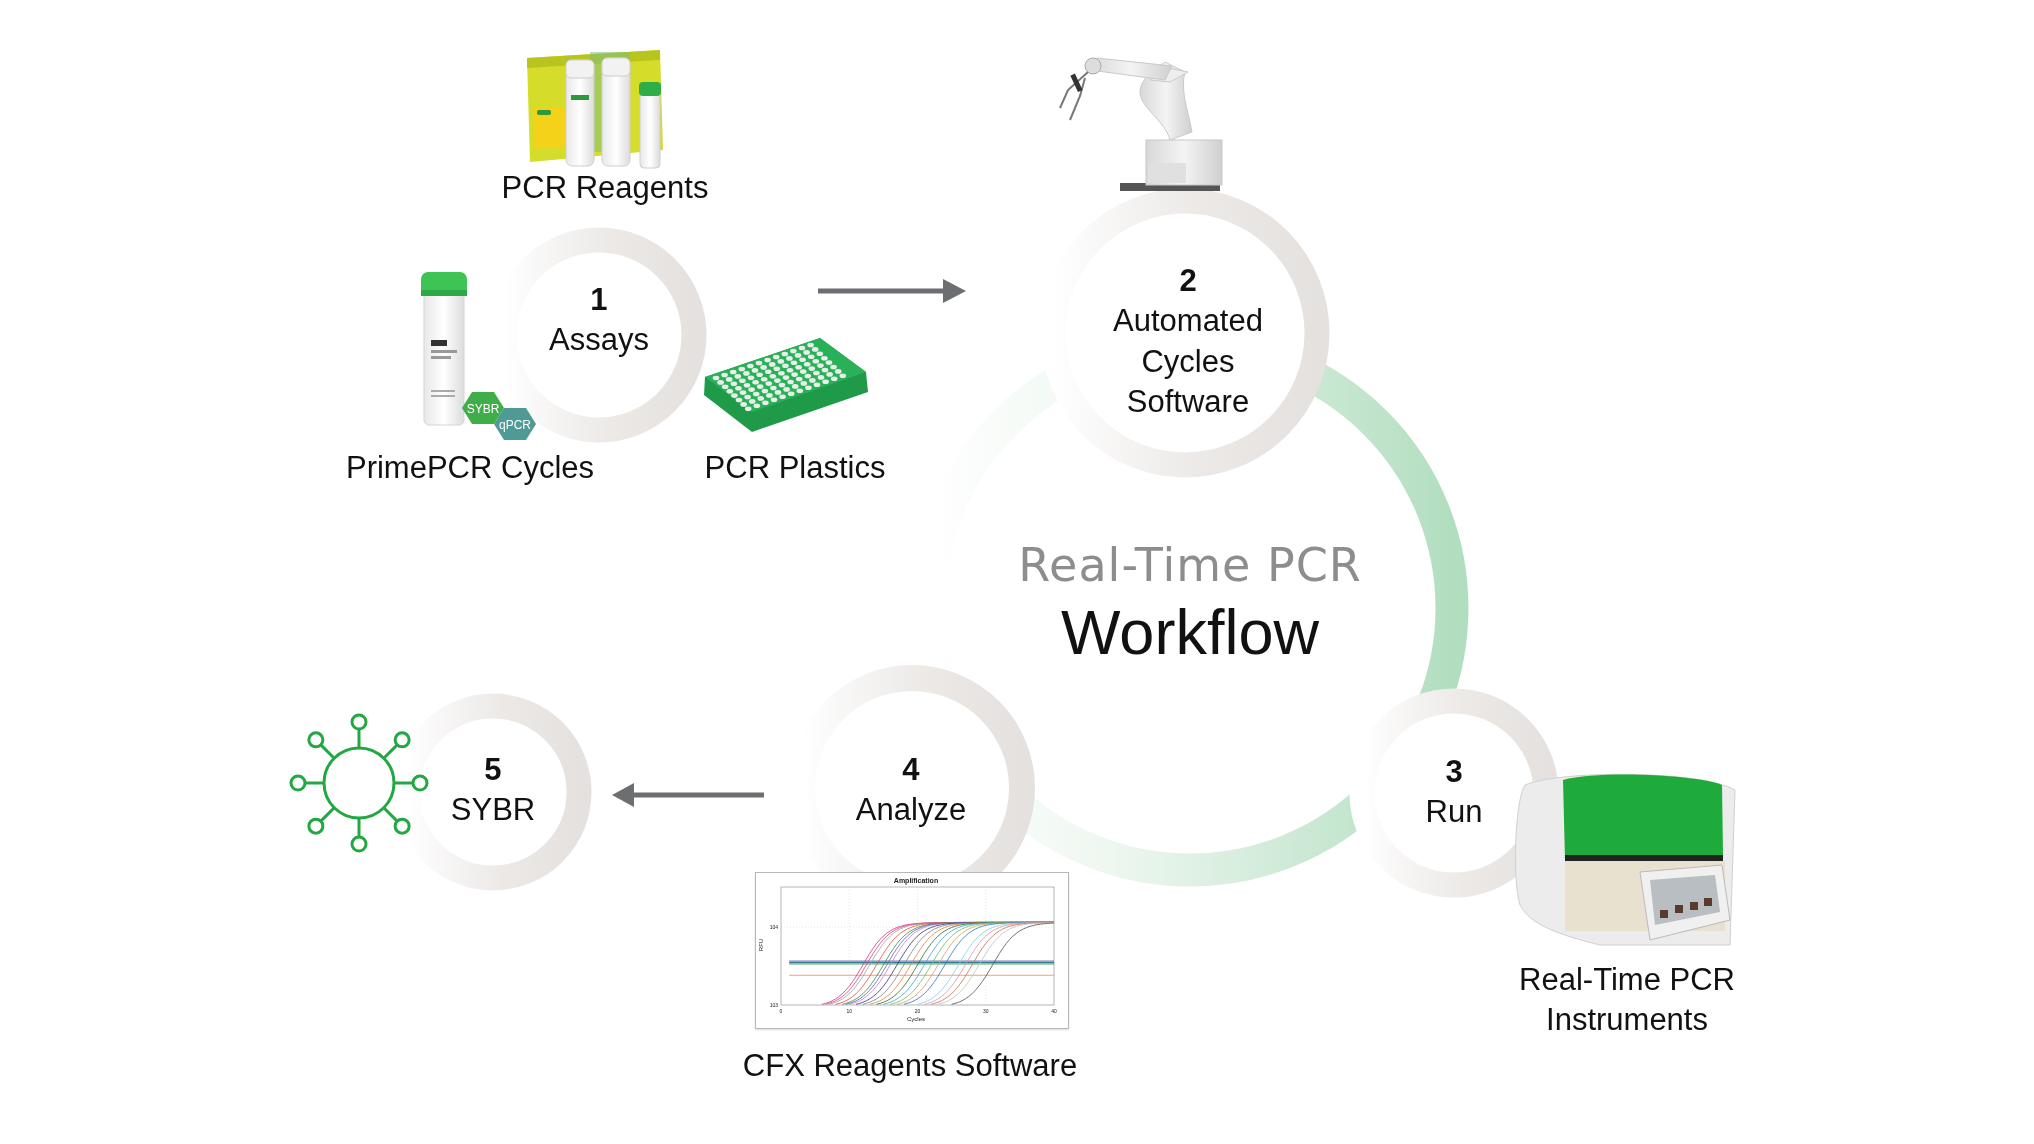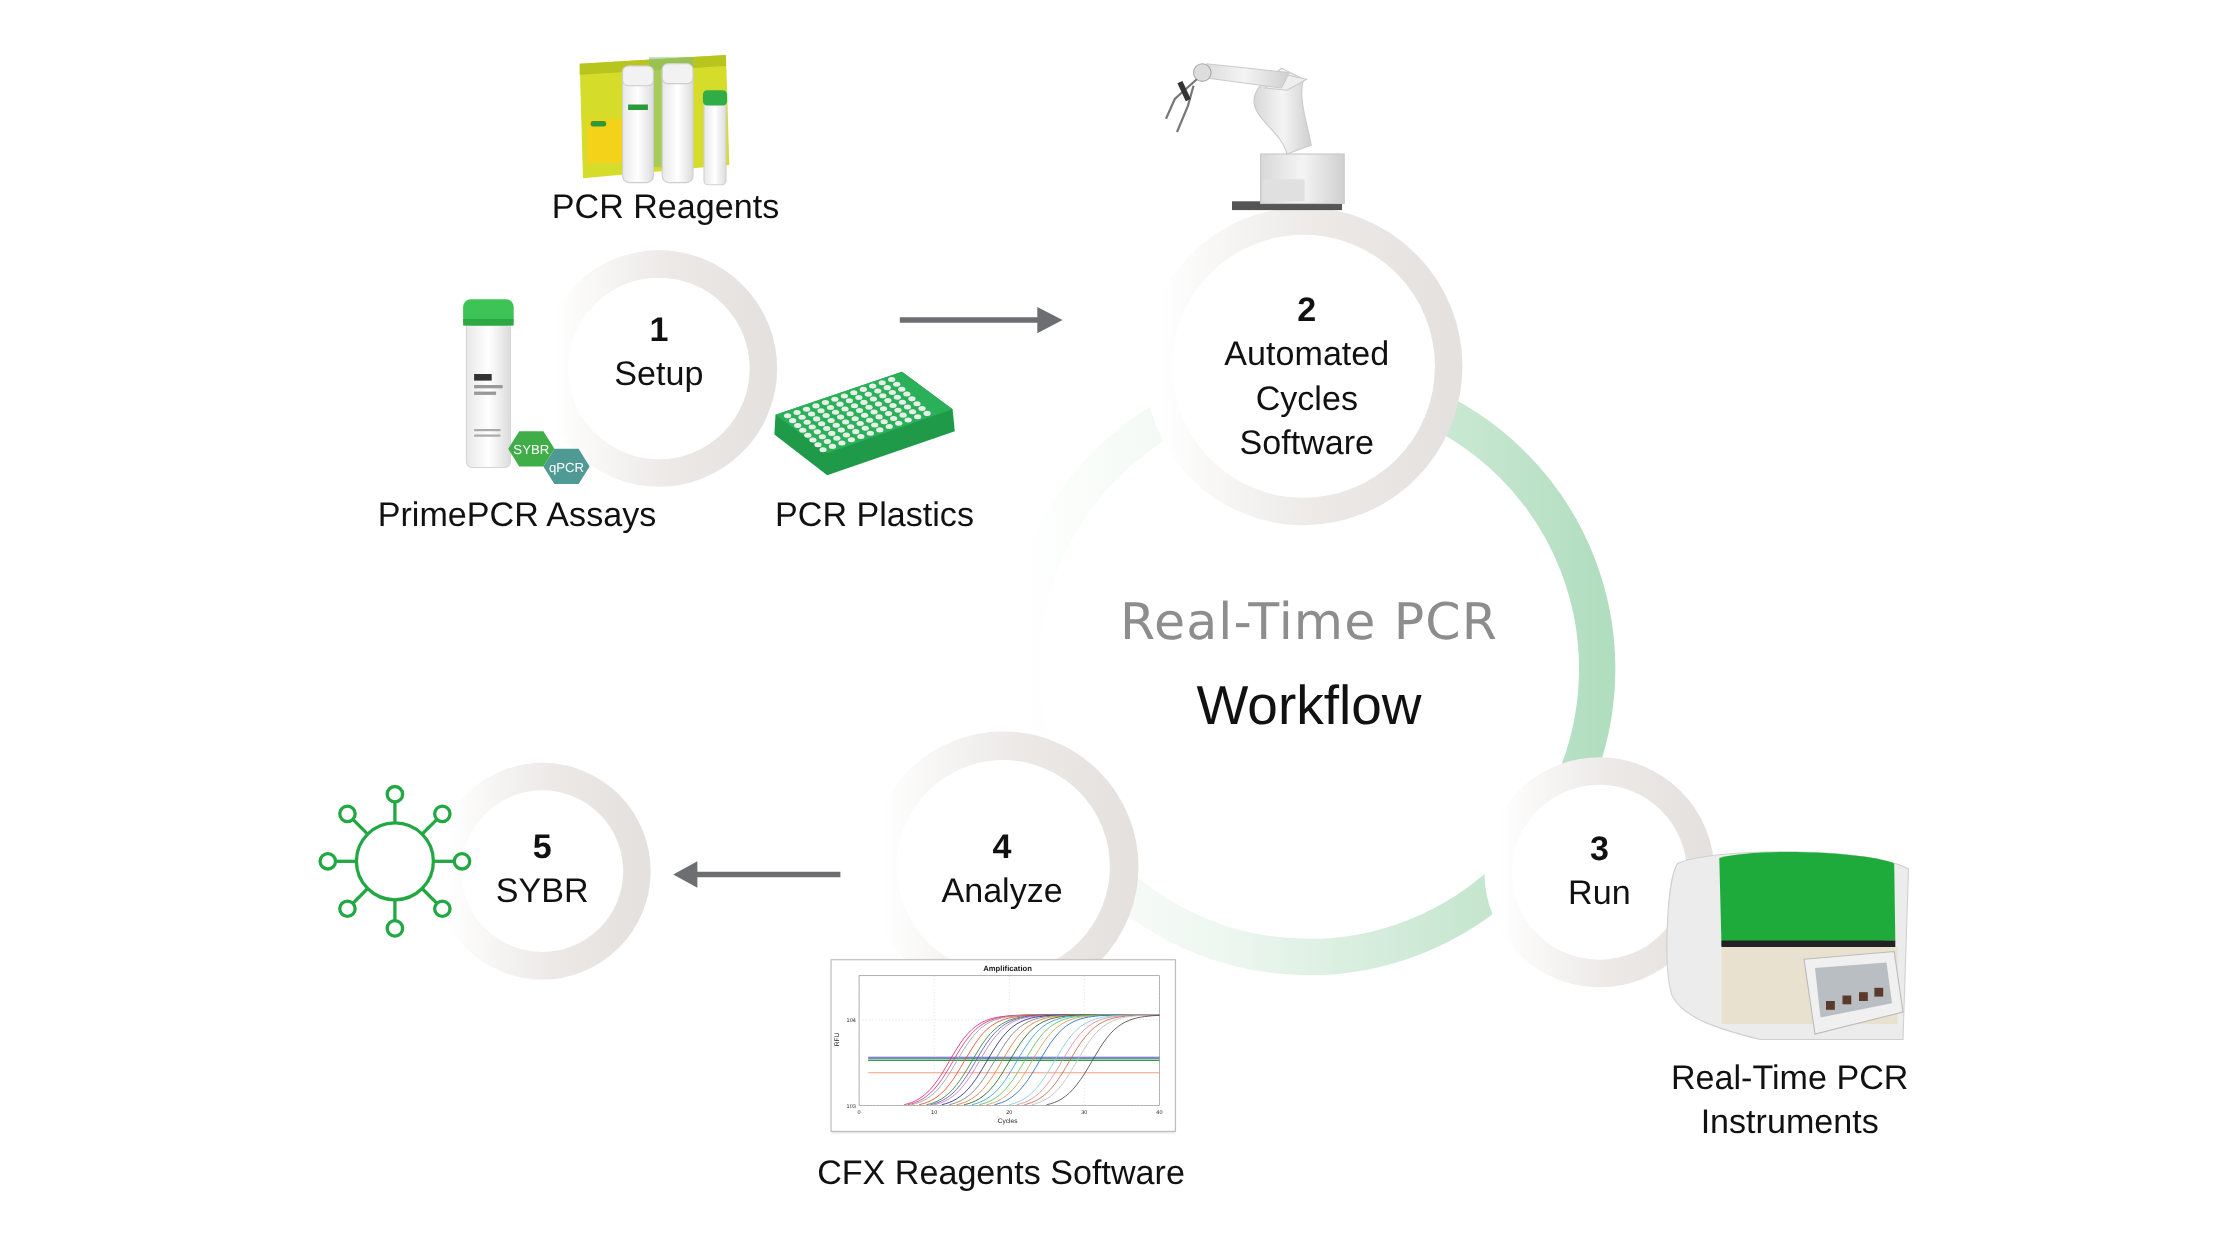--- a/index.html
+++ b/index.html
@@ -5,21 +5,21 @@
   html, body { margin:0; padding:0; background:#ffffff; }
   body { width:2034px; height:1144px; position:relative; overflow:hidden;
          font-family:"Liberation Sans", "DejaVu Sans", sans-serif; color:#111; }
   svg.stage { position:absolute; left:0; top:0; }
   .step-text { position:absolute; text-align:center; transform:translate(-50%,-50%); line-height:1.3; }
   .step-num { font-weight:bold; font-size:31px; display:block; }
   .step-lbl { font-size:31px; display:block; }
   .caption { position:absolute; font-size:31px; text-align:center; transform:translateX(-50%); white-space:nowrap; line-height:1.3; }
   .center-title { position:absolute; left:1190px; top:538px; transform:translateX(-50%); text-align:center; white-space:nowrap; }
   .center-sub { display:block; font-size:46px; font-weight:300; color:#7a7a7a; letter-spacing:1px; font-family:"DejaVu Sans", sans-serif; font-weight:normal; -webkit-text-stroke:0; opacity:0.85; }
-  .center-main { display:block; font-size:50px; color:#111; margin-top:20px; }
+  .center-main { display:block; font-size:63px; color:#111; margin-top:4px; }
   .chart-box { position:absolute; left:755px; top:872px; width:312px; height:155px; background:#fff; border:1px solid #b8b8b8; box-shadow:0 1px 2px rgba(0,0,0,0.15); }
 </style>
 </head>
 <body>
 
 <svg class="stage" width="2034" height="1144" viewBox="0 0 2034 1144">
   <defs>
     <linearGradient id="greenGrad" x1="0" y1="0" x2="1" y2="0">
       <stop offset="0" stop-color="#ffffff"></stop>
       <stop offset="0.35" stop-color="#eef7f0"></stop>
@@ -243,21 +243,21 @@
     </g>
 </svg>
 
 <div class="center-title">
   <span class="center-sub">Real-Time PCR</span>
   <span class="center-main">Workflow</span>
 </div>
 
 <div class="step-text" style="left:599px; top:320px;">
   <span class="step-num">1</span>
-  <span class="step-lbl">Setup</span>
+  <span class="step-lbl">Assays</span>
 </div>
 <div class="step-text" style="left:1188px; top:342px;">
   <span class="step-num">2</span>
   <span class="step-lbl">Automated</span>
   <span class="step-lbl">Cycles</span>
   <span class="step-lbl">Software</span>
 </div>
 <div class="step-text" style="left:1454px; top:792px;">
   <span class="step-num">3</span>
   <span class="step-lbl">Run</span>
@@ -265,21 +265,21 @@
 <div class="step-text" style="left:911px; top:790px;">
   <span class="step-num">4</span>
   <span class="step-lbl">Analyze</span>
 </div>
 <div class="step-text" style="left:493px; top:790px;">
   <span class="step-num">5</span>
   <span class="step-lbl">SYBR</span>
 </div>
 
 <div class="caption" style="left:605px; top:168px;text-align:center;">PCR Reagents</div>
-<div class="caption" style="left:470px; top:448px;">PrimePCR Assays</div>
+<div class="caption" style="left:470px; top:448px;">PrimePCR Cycles</div>
 <div class="caption" style="left:795px; top:448px;">PCR Plastics</div>
 <div class="caption" style="left:1627px; top:960px;">
   <span style="display:block">Real-Time PCR</span>
   <span style="display:block">Instruments</span>
 </div>
 <div class="caption" style="left:910px; top:1046px;">CFX Reagents Software</div>
 
 <div class="chart-box">
   <svg id="amp-chart" width="312" height="155" viewBox="0 0 312 155">
     <text id="amp-title" x="160" y="10" text-anchor="middle" font-size="7" font-weight="bold" fill="#222" font-family="Liberation Sans, sans-serif">Amplification</text>

